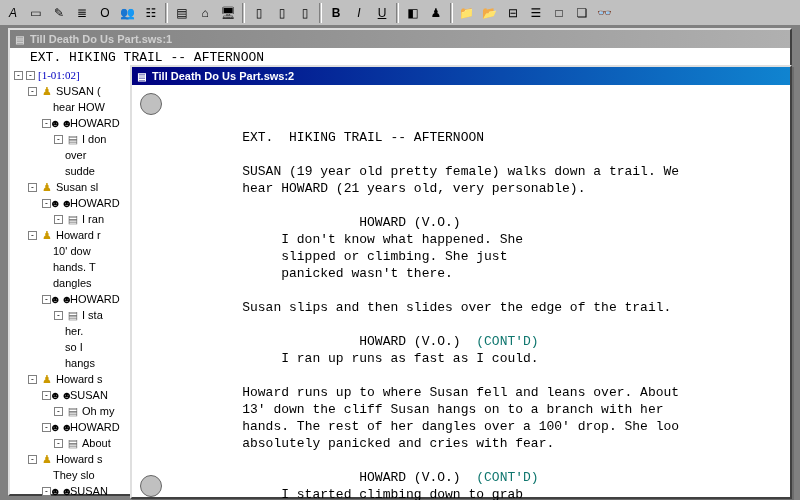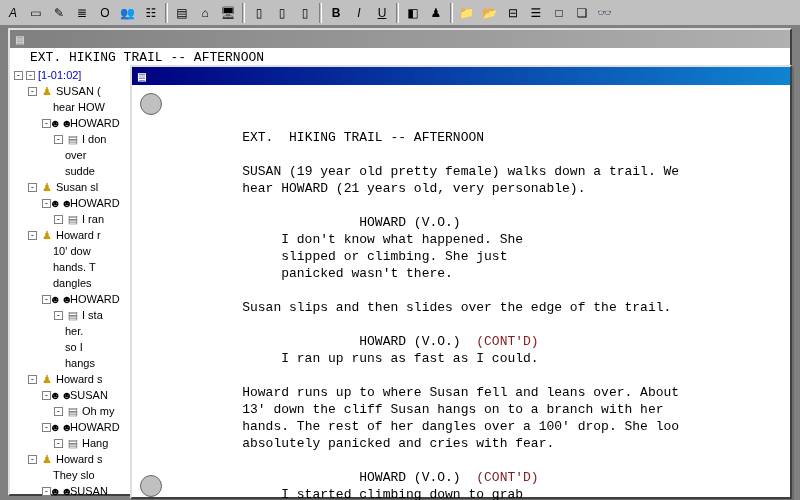--- a/index.html
+++ b/index.html
@@ -13,26 +13,26 @@
 .titlebar.active { background: linear-gradient(to right, #000080, #1084d0); color: #fff; }
 .title-icon { width: 14px; height: 14px; margin-right: 3px; display: inline-flex; align-items: center; justify-content: center; font-size: 10px; }
 .tree { padding: 2px 0 2px 4px; font-family: "MS Sans Serif", sans-serif; font-size: 11px; color: #000; line-height: 16px; white-space: nowrap; }
 .tnode { display: flex; align-items: center; height: 16px; }
 .tnode .exp { width: 9px; height: 9px; border: 1px solid #808080; background: #fff; display: inline-flex; align-items: center; justify-content: center; font-size: 8px; line-height: 7px; margin-right: 3px; cursor: pointer; color: #000; font-family: monospace; }
 .tnode .noexp { width: 11px; display: inline-block; }
 .ticon { width: 14px; height: 14px; display: inline-flex; align-items: center; justify-content: center; margin-right: 2px; font-size: 11px; }
 .ind1 { padding-left: 14px; }
 .ind2 { padding-left: 28px; }
 .ind3 { padding-left: 40px; }
-.blue { color: #0000c0; font-family: Liberation Sans, sans-serif; }
+.blue { color: #0000c0; font-family: Liberation Serif, serif; }
 .script-top { font-family: "Courier New", monospace; font-size: 13px; padding: 2px 0 0 20px; color: #000; }
 .win2 { position: absolute; left: 130px; top: 39px; width: 662px; height: 434px; background: #fff; border: 2px solid; border-color: #dfdfdf #404040 #404040 #dfdfdf; box-shadow: 2px 2px 0 rgba(0,0,0,0.15); }
 .script { font-family: "Courier New", monospace; font-size: 13px; line-height: 17px; color: #000; padding: 10px 12px 8px 40px; position: relative; white-space: pre; }
 .circle { position: absolute; width: 22px; height: 22px; border-radius: 50%; background: #c0c0c0; border: 1px solid #666; left: 8px; }
-.contd { color: #7f1d1d; }
+.contd { color: #0f766e; }
 .italic { font-style: italic; }
 .bold { font-weight: bold; }
 .underline { text-decoration: underline; }
 </style>
 </head>
 <body>
 
 <div class="toolbar" id="toolbar">
     <div class="tbtn italic">A</div>
     <div class="tbtn">▭</div>
@@ -64,20 +64,21 @@
     <div class="tbtn">□</div>
     <div class="tbtn">❏</div>
     <div class="tbtn">👓</div>
   </div>
 
 <div class="workspace">
 
   <div class="win1">
     <div class="titlebar">
       <span class="title-icon">▤</span>
+      <span>Till Death Do Us Part.sws:1</span>
     </div>
     <div class="script-top">      <span>EXT.  HIKING TRAIL -- AFTERNOON</span></div>
     <div class="tree">
       <div class="tnode">
         <span class="exp">-</span>
         <span class="exp">-</span>
         <span class="blue">[1-01:02]</span>
       </div>
       <div id="tree-body">
           <div class="tnode ind1">
@@ -205,21 +206,21 @@
             <span class="ticon">
               <span style="color:#000">☻☻</span>
             </span>
             <span>HOWARD</span>
           </div>
           <div class="tnode ind3">
             <span class="exp">-</span>
             <span class="ticon">
               <span style="color:#666">▤</span>
             </span>
-            <span>Hang</span>
+            <span>About</span>
           </div>
           <div class="tnode ind1">
             <span class="exp">-</span>
             <span class="ticon">
               <span style="color:#cc9900">♟</span>
             </span>
             <span>Howard s</span>
           </div>
           <div class="tnode ind2">
             <span class="noexp"></span>
@@ -235,20 +236,21 @@
           <div class="tnode ind3">
             <span>I'm s</span>
           </div>
         </div>
     </div>
   </div>
 
   <div class="win2">
     <div class="titlebar active">
       <span class="title-icon">▤</span>
+      <span>Till Death Do Us Part.sws:2</span>
     </div>
     <div class="script">
 <span class="circle" style="top:8px"></span>
 <span class="circle" style="top:390px"></span><span>         <span>EXT.  HIKING TRAIL -- AFTERNOON</span></span>
 
 <span>         <span>SUSAN (19 year old pretty female) walks down a trail. We</span>
          <span>hear HOWARD (21 years old, very personable).</span></span>
 
 <span>                        <span>HOWARD (V.O.)</span></span>
 <span>              <span>I don't know what happened. She</span>

